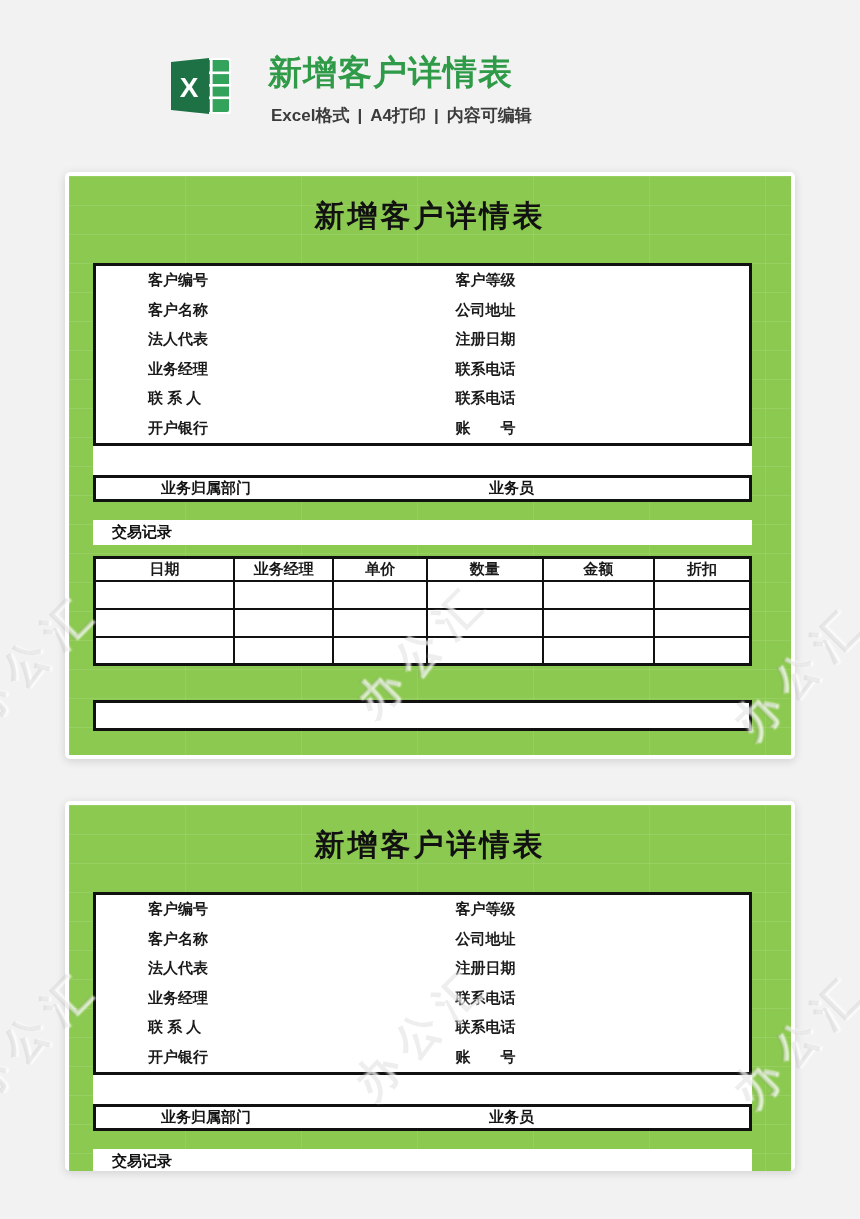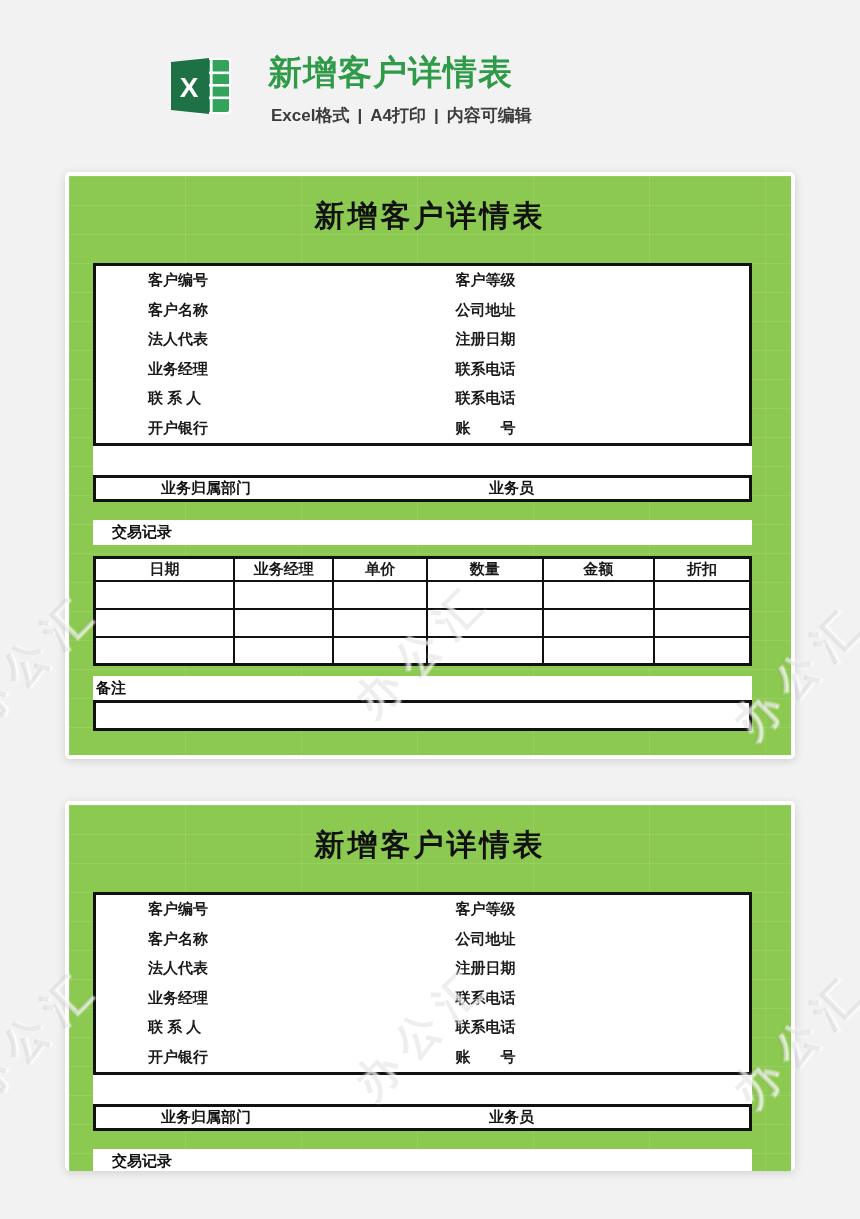--- a/index.html
+++ b/index.html
@@ -204,23 +204,20 @@
               <td></td>
               <td></td>
               <td></td>
               <td></td>
               <td></td>
               <td></td>
             </tr>
       </tbody>
     </table>
 
-    <div class="white-row notes-row">
-      <span>备注</span>
-    </div>
     <div class="notes-box"></div>
   </div>
 </div>
   <div class="card card-second">
   <div class="sheet">
     <div class="sheet-title">新增客户详情表</div>
 
     <div class="info-panel">
       <div class="fields-box">
         <div class="field-label col-l">客户编号</div>

